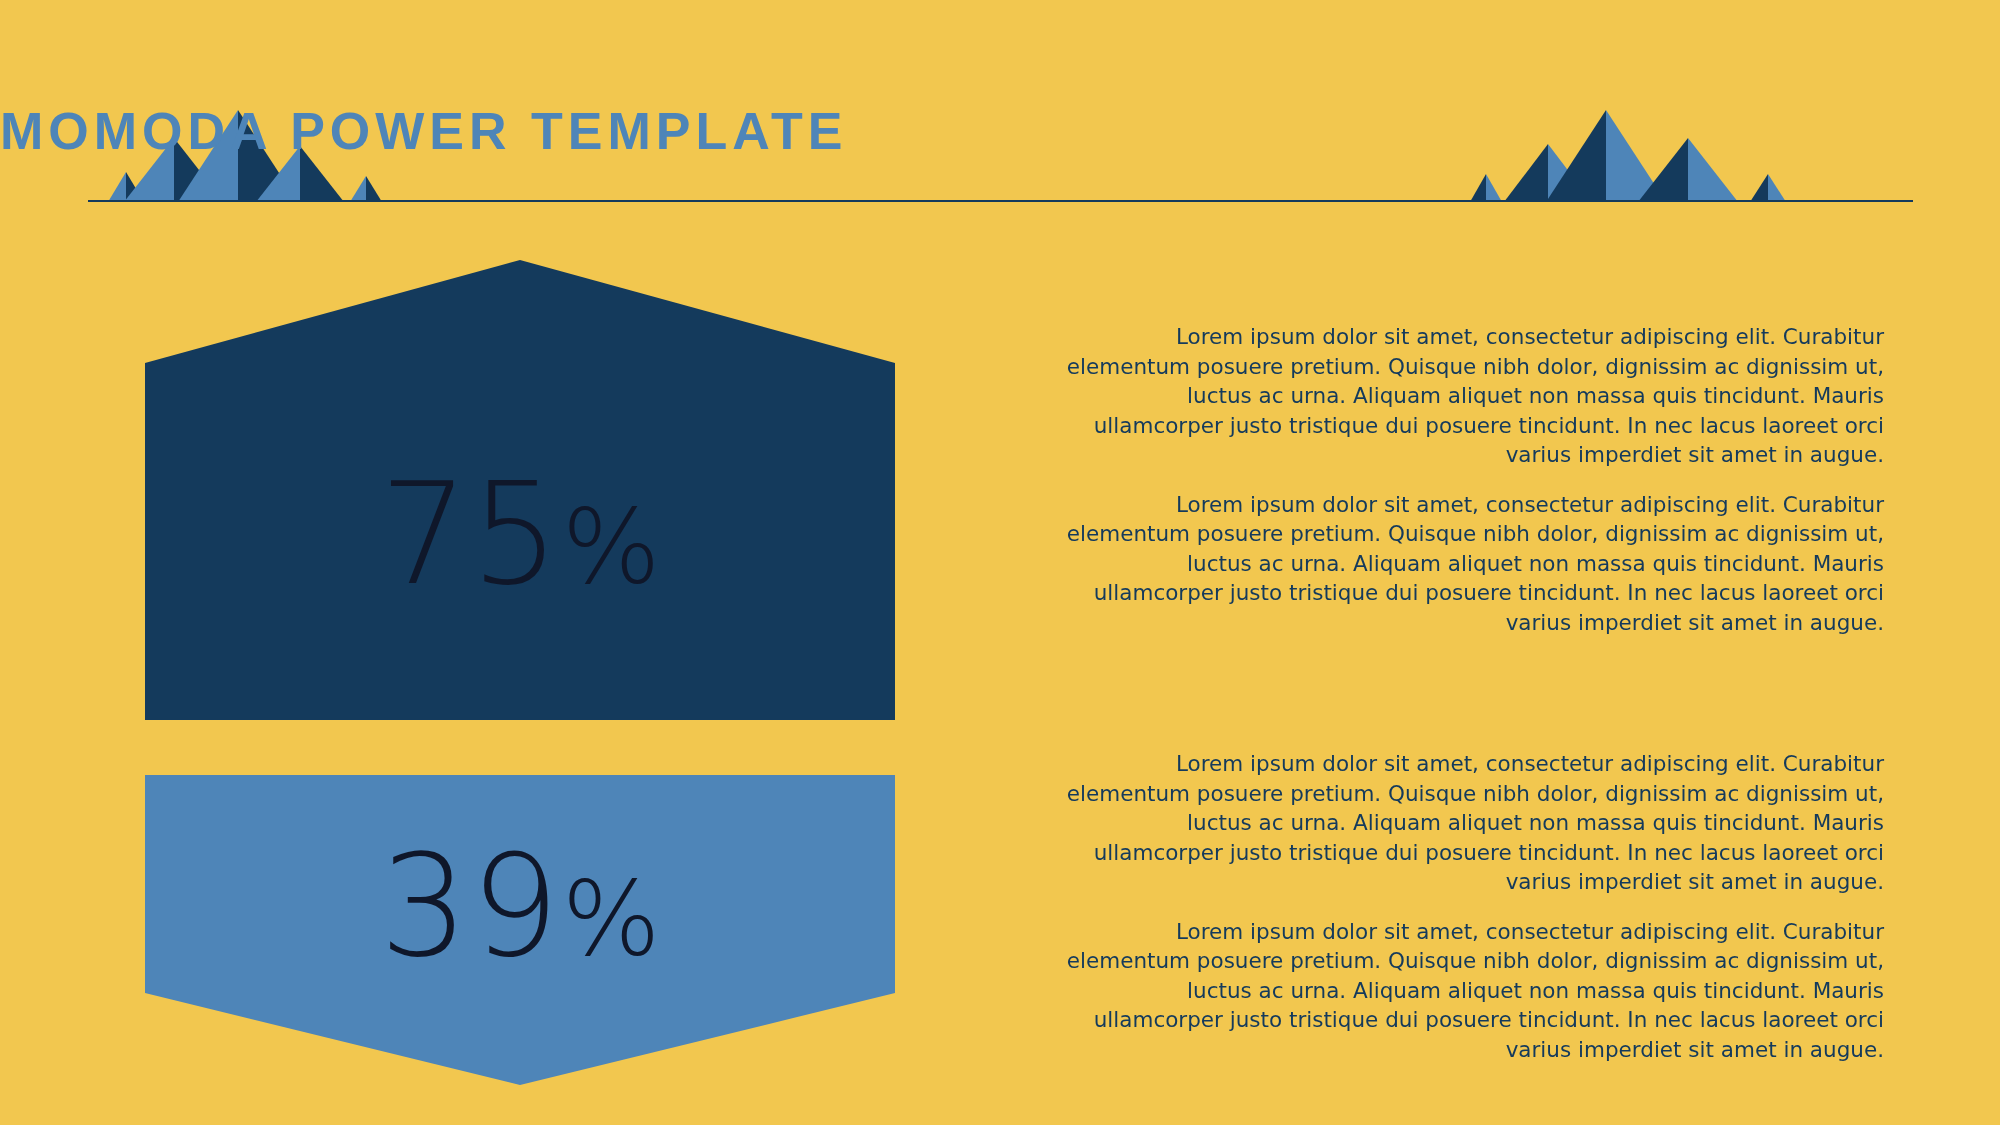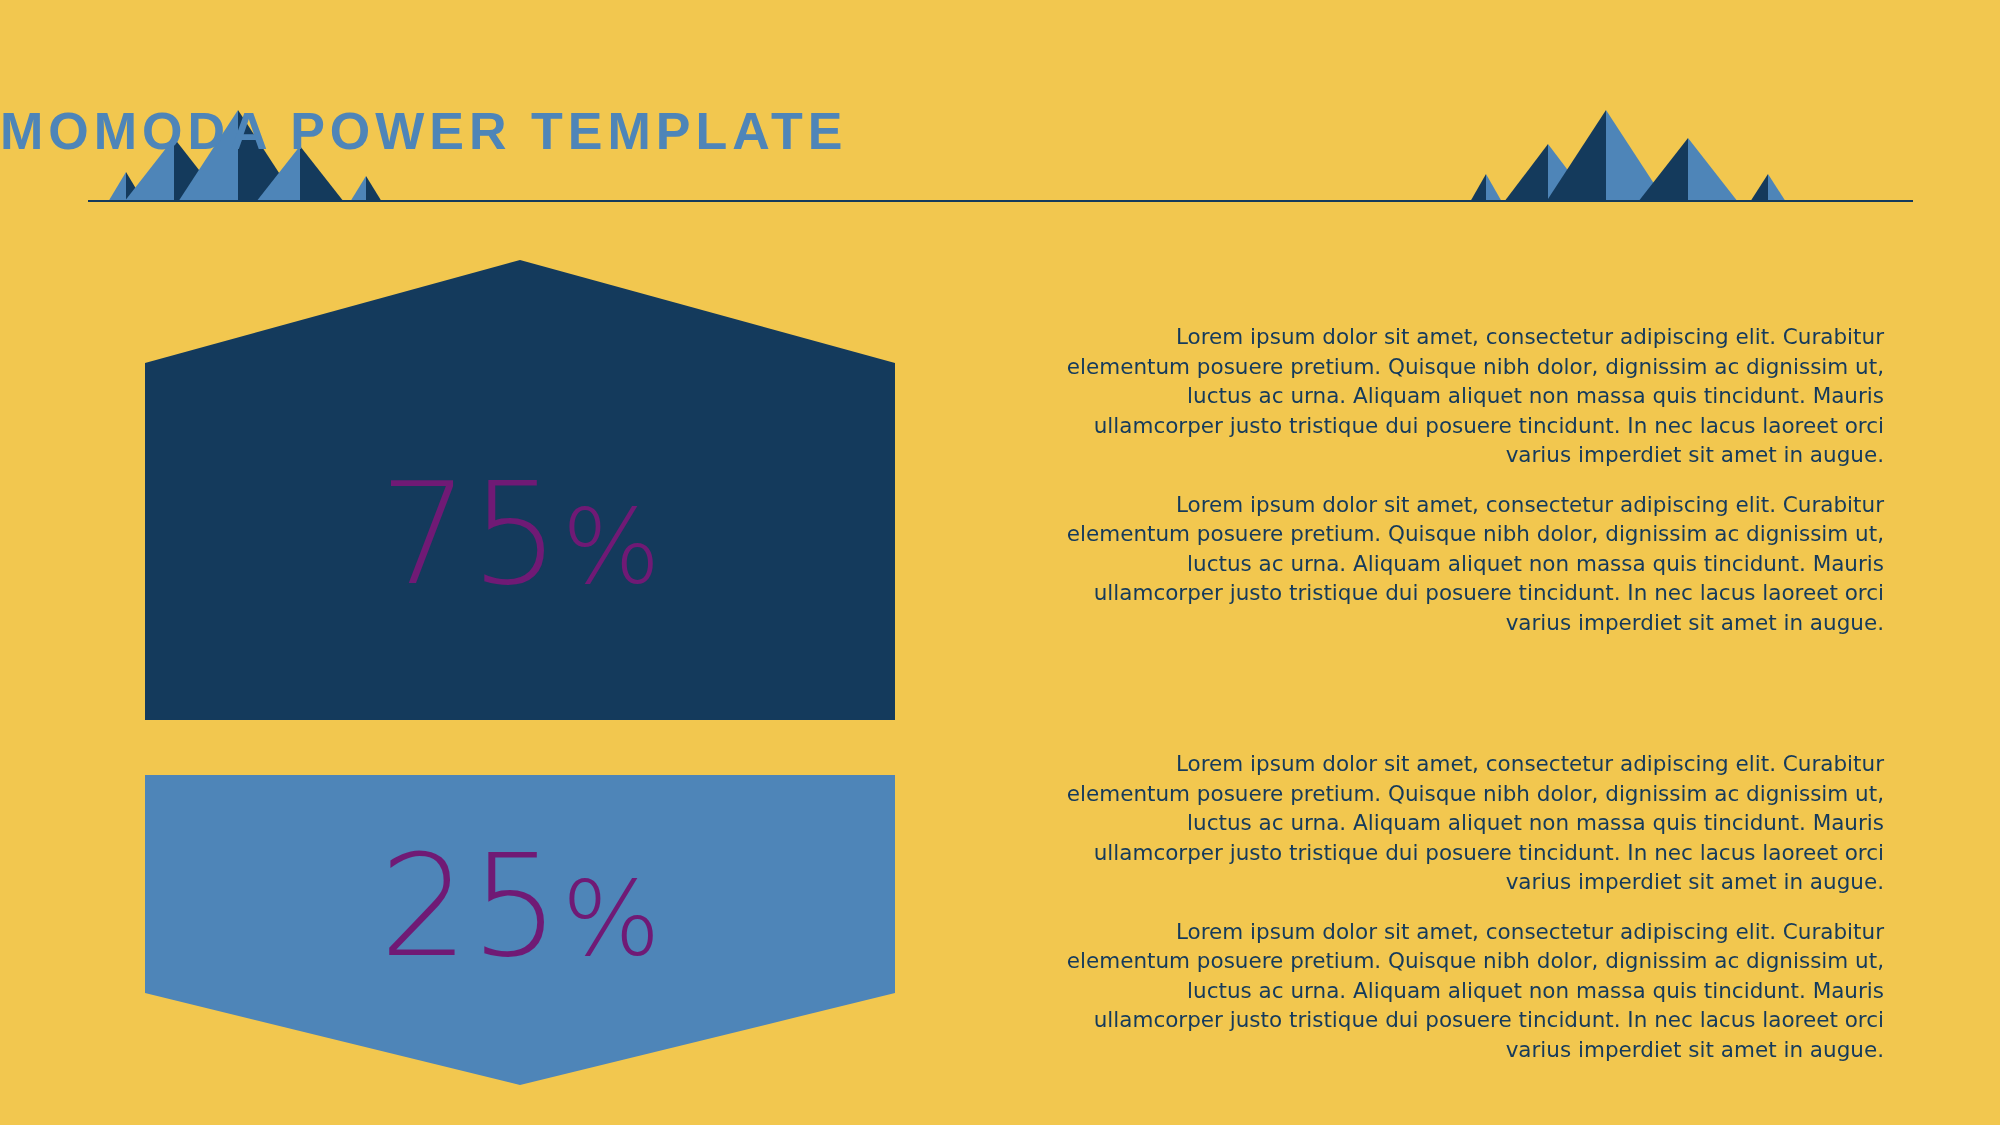--- a/index.html
+++ b/index.html
@@ -33,21 +33,21 @@
 
   
   .figure-area{position:absolute;left:0;top:250px;width:960px;height:860px;}
 
   .pent-wrap{position:absolute;left:145px;top:10px;width:750px;height:460px;}
   .hexd-wrap{position:absolute;left:145px;top:525px;width:750px;height:310px;}
 
   .num{
     position:absolute;left:0;width:750px;
     text-align:center;
-    color:#701a75;
+    color:#0f172a;
     font-family:"DejaVu Sans",sans-serif;
     font-weight:300;
     line-height:1;
     white-space:nowrap;
   }
   .num .big{font-size:140px;letter-spacing:2px;}
   .num .pct{font-size:104px;}
   .num-75{top:205px;}
   .num-25{top:62px;}
 
@@ -126,21 +126,21 @@
       <div class="num num-75">
         <span class="big">75</span><span class="pct">%</span>
       </div>
     </div>
 
     <div class="hexd-wrap">
       <svg width="750" height="310" viewBox="0 0 750 310" xmlns="http://www.w3.org/2000/svg">
         <polygon points="0,0 750,0 750,218 375,310 0,218" fill="#4e85b8"></polygon>
       </svg>
       <div class="num num-25">
-        <span class="big">25</span><span class="pct">%</span>
+        <span class="big">39</span><span class="pct">%</span>
       </div>
     </div>
   </div>
 
   <div class="copy">
 
     <div class="copy-block">
       <p>Lorem ipsum dolor sit amet, consectetur adipiscing elit. Curabitur elementum posuere pretium. Quisque nibh dolor, dignissim ac dignissim ut, luctus ac urna. Aliquam aliquet non massa quis tincidunt. Mauris ullamcorper justo tristique dui posuere tincidunt. In nec lacus laoreet orci varius imperdiet sit amet in augue.</p>
     </div>
     <div class="copy-block">

